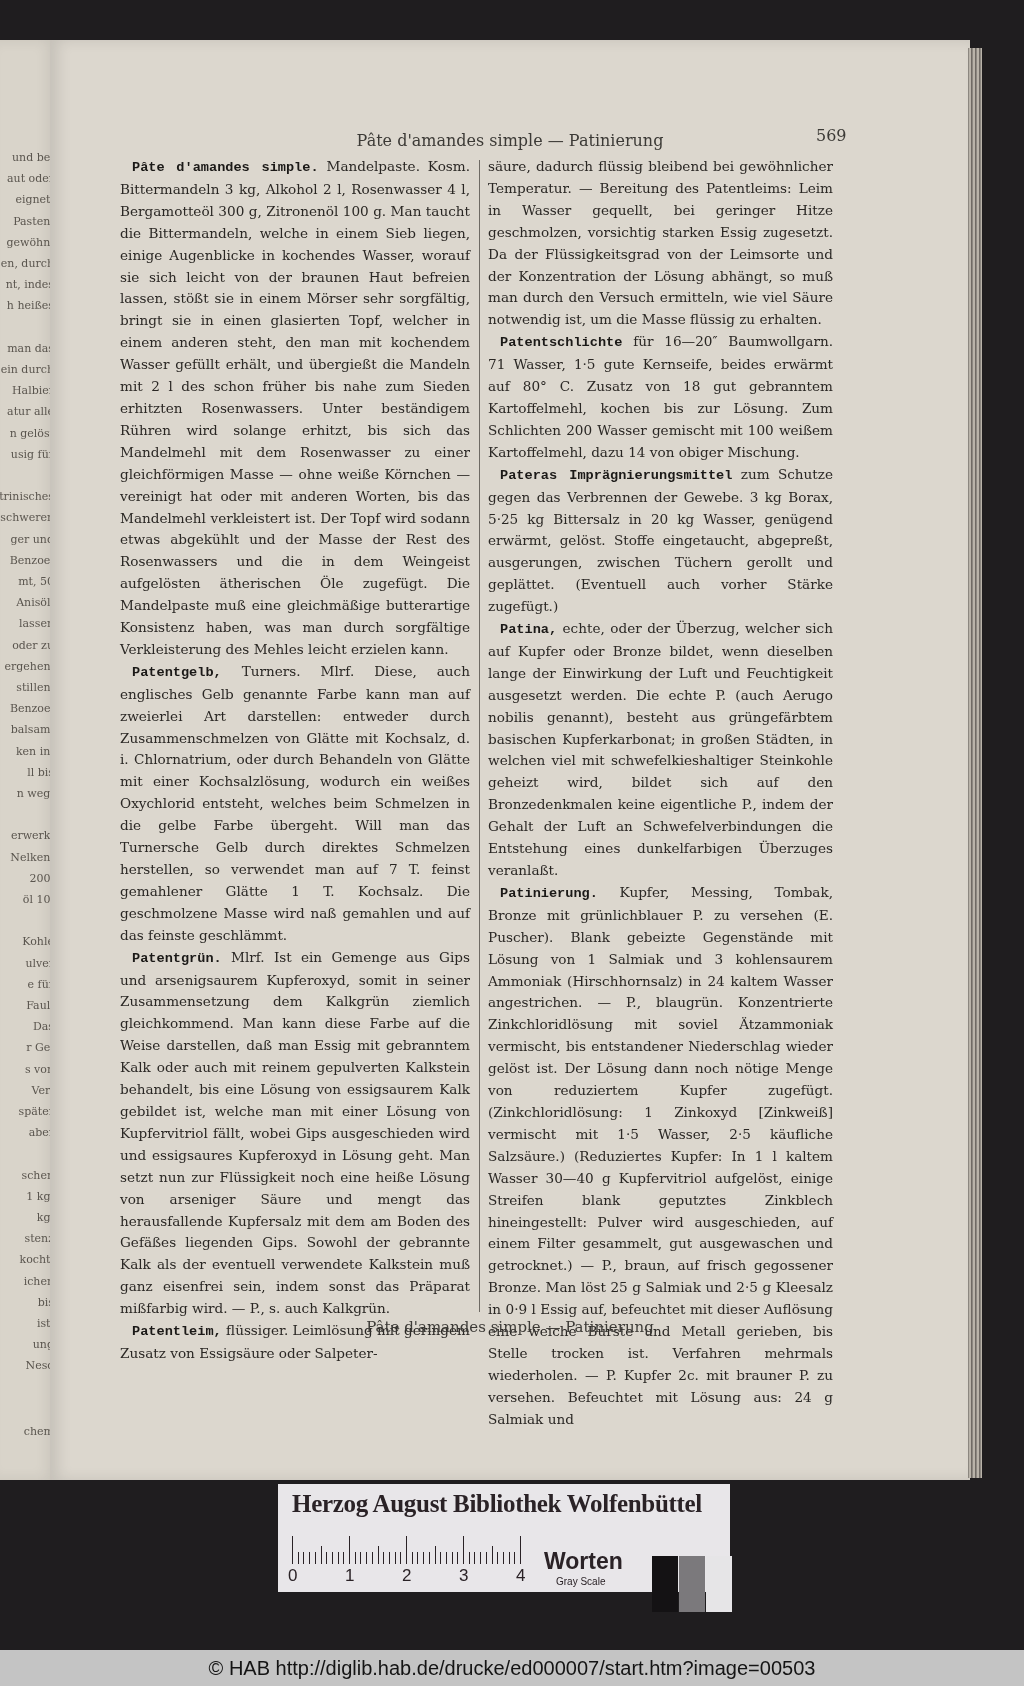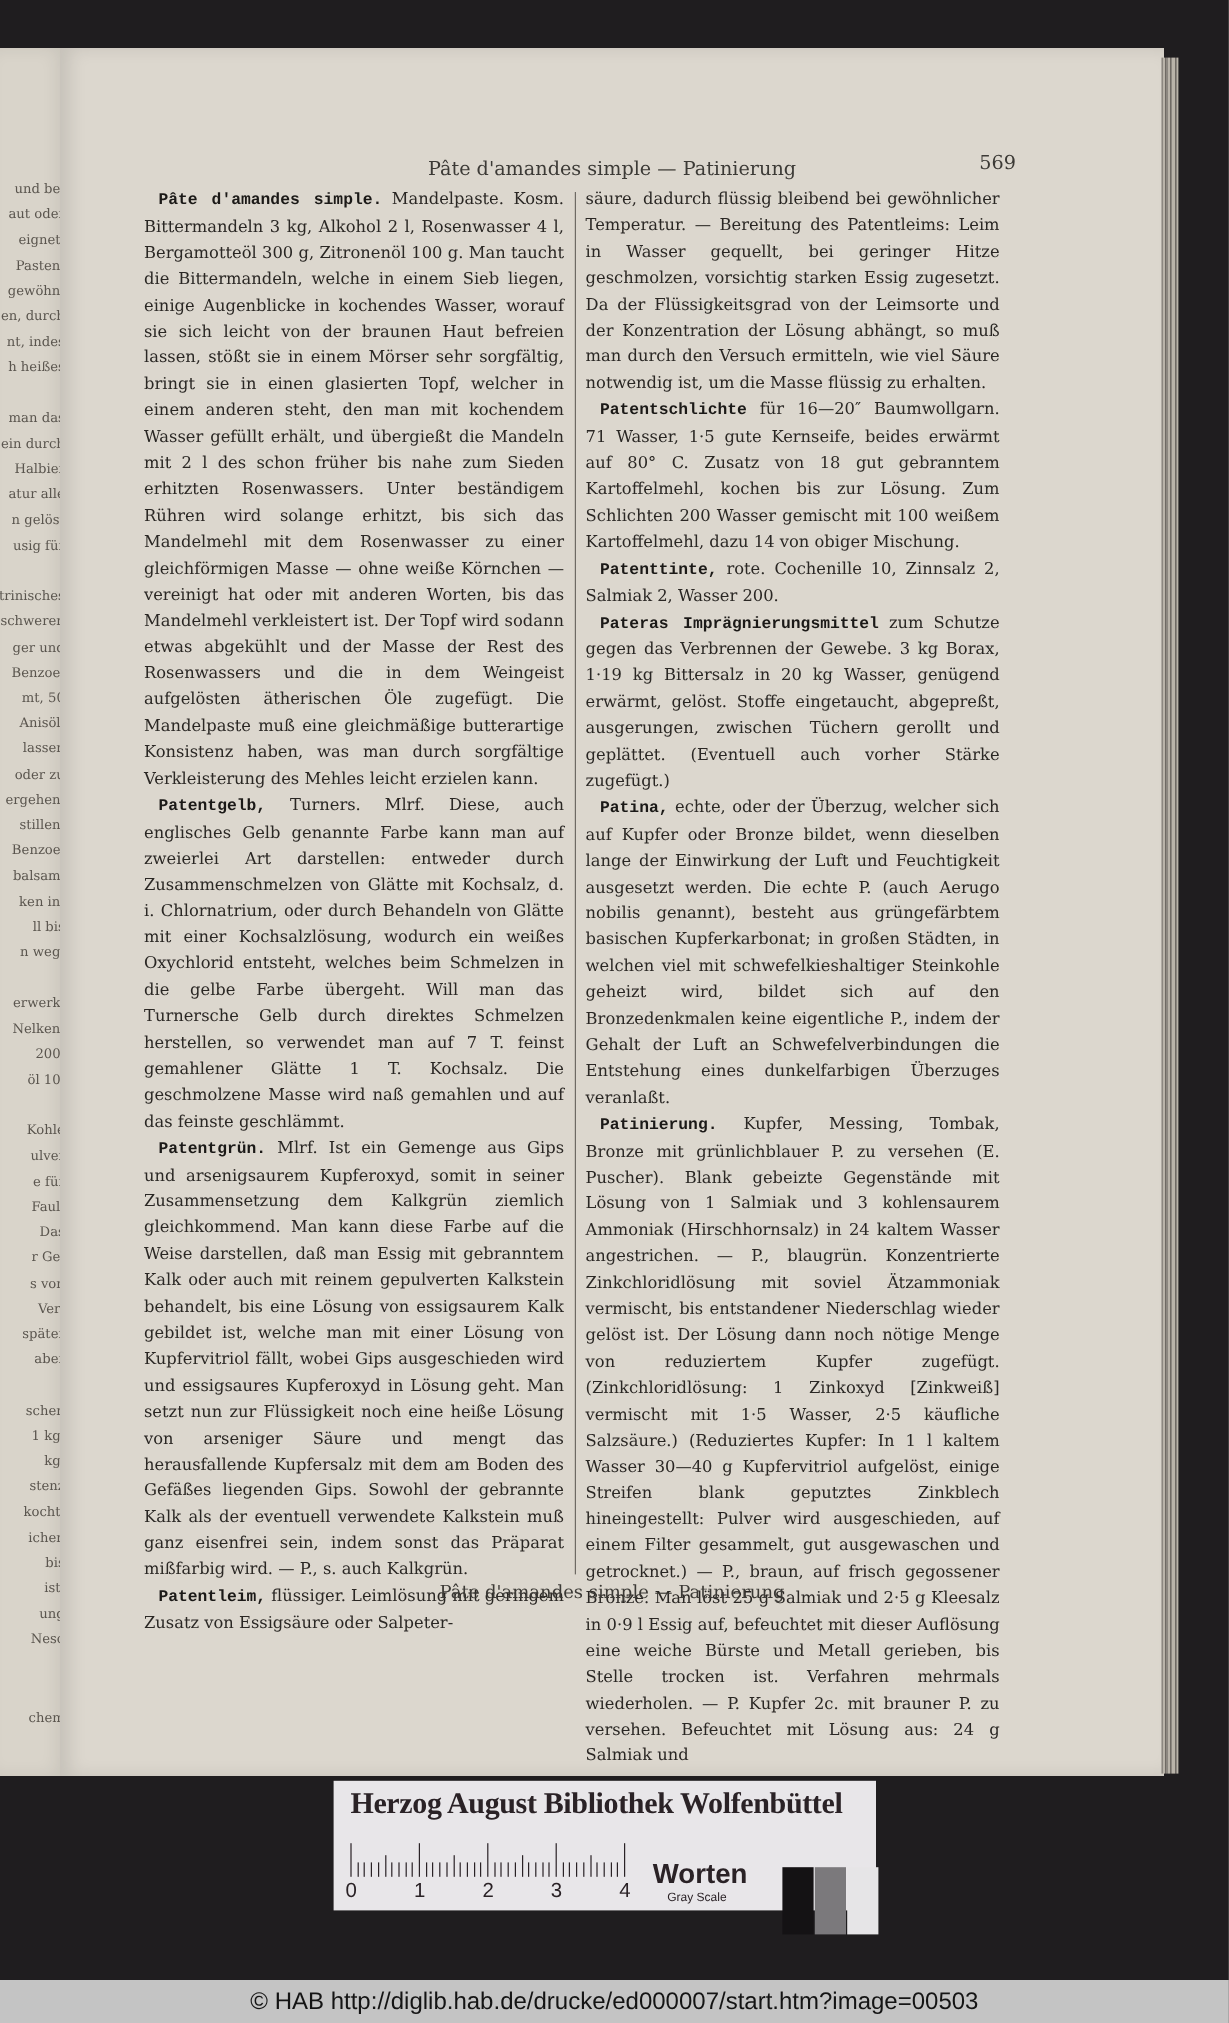--- a/index.html
+++ b/index.html
@@ -100,22 +100,21 @@
   <div class="col left" id="leftCol">
       <p class="entry"><span class="hw">Pâte d'amandes simple.</span><span> Mandelpaste. Kosm. Bittermandeln 3 kg, Alkohol 2 l, Rosenwasser 4 l, Bergamotteöl 300 g, Zitronenöl 100 g. Man taucht die Bittermandeln, welche in einem Sieb liegen, einige Augenblicke in kochendes Wasser, worauf sie sich leicht von der braunen Haut befreien lassen, stößt sie in einem Mörser sehr sorgfältig, bringt sie in einen glasierten Topf, welcher in einem anderen steht, den man mit kochendem Wasser gefüllt erhält, und übergießt die Mandeln mit 2 l des schon früher bis nahe zum Sieden erhitzten Rosenwassers. Unter beständigem Rühren wird solange erhitzt, bis sich das Mandelmehl mit dem Rosenwasser zu einer gleichförmigen Masse — ohne weiße Körnchen — vereinigt hat oder mit anderen Worten, bis das Mandelmehl verkleistert ist. Der Topf wird sodann etwas abgekühlt und der Masse der Rest des Rosenwassers und die in dem Weingeist aufgelösten ätherischen Öle zugefügt. Die Mandelpaste muß eine gleichmäßige butterartige Konsistenz haben, was man durch sorgfältige Verkleisterung des Mehles leicht erzielen kann.</span></p>
       <p class="entry"><span class="hw">Patentgelb,</span><span> Turners. Mlrf. Diese, auch englisches Gelb genannte Farbe kann man auf zweierlei Art darstellen: entweder durch Zusammenschmelzen von Glätte mit Kochsalz, d. i. Chlornatrium, oder durch Behandeln von Glätte mit einer Kochsalzlösung, wodurch ein weißes Oxychlorid entsteht, welches beim Schmelzen in die gelbe Farbe übergeht. Will man das Turnersche Gelb durch direktes Schmelzen herstellen, so verwendet man auf 7 T. feinst gemahlener Glätte 1 T. Kochsalz. Die geschmolzene Masse wird naß gemahlen und auf das feinste geschlämmt.</span></p>
       <p class="entry"><span class="hw">Patentgrün.</span><span> Mlrf. Ist ein Gemenge aus Gips und arsenigsaurem Kupferoxyd, somit in seiner Zusammensetzung dem Kalkgrün ziemlich gleichkommend. Man kann diese Farbe auf die Weise darstellen, daß man Essig mit gebranntem Kalk oder auch mit reinem gepulverten Kalkstein behandelt, bis eine Lösung von essigsaurem Kalk gebildet ist, welche man mit einer Lösung von Kupfervitriol fällt, wobei Gips ausgeschieden wird und essigsaures Kupferoxyd in Lösung geht. Man setzt nun zur Flüssigkeit noch eine heiße Lösung von arseniger Säure und mengt das herausfallende Kupfersalz mit dem am Boden des Gefäßes liegenden Gips. Sowohl der gebrannte Kalk als der eventuell verwendete Kalkstein muß ganz eisenfrei sein, indem sonst das Präparat mißfarbig wird. — P., s. auch Kalkgrün.</span></p>
       <p class="entry"><span class="hw">Patentleim,</span><span> flüssiger. Leimlösung mit geringem Zusatz von Essigsäure oder Salpeter-</span></p>
     </div>
   <div class="col-rule"></div>
   <div class="col right" id="rightCol">
       <p class="entry cont"><span>säure, dadurch flüssig bleibend bei gewöhnlicher Temperatur. — Bereitung des Patentleims: Leim in Wasser gequellt, bei geringer Hitze geschmolzen, vorsichtig starken Essig zugesetzt. Da der Flüssigkeitsgrad von der Leimsorte und der Konzentration der Lösung abhängt, so muß man durch den Versuch ermitteln, wie viel Säure notwendig ist, um die Masse flüssig zu erhalten.</span></p>
       <p class="entry"><span class="hw">Patentschlichte</span><span> für 16—20″ Baumwollgarn. 71 Wasser, 1·5 gute Kernseife, beides erwärmt auf 80° C. Zusatz von 18 gut gebranntem Kartoffelmehl, kochen bis zur Lösung. Zum Schlichten 200 Wasser gemischt mit 100 weißem Kartoffelmehl, dazu 14 von obiger Mischung.</span></p>
-      <p class="entry"><span class="hw">Patenttinte,</span><span> rote. Cochenille 10, Zinnsalz 2, Salmiak 2, Wasser 200.</span></p>
-      <p class="entry"><span class="hw">Pateras Imprägnierungsmittel</span><span> zum Schutze gegen das Verbrennen der Gewebe. 3 kg Borax, 1·19 kg Bittersalz in 20 kg Wasser, genügend erwärmt, gelöst. Stoffe eingetaucht, abgepreßt, ausgerungen, zwischen Tüchern gerollt und geplättet. (Eventuell auch vorher Stärke zugefügt.)</span></p>
+      <p class="entry"><span class="hw">Pateras Imprägnierungsmittel</span><span> zum Schutze gegen das Verbrennen der Gewebe. 3 kg Borax, 5·25 kg Bittersalz in 20 kg Wasser, genügend erwärmt, gelöst. Stoffe eingetaucht, abgepreßt, ausgerungen, zwischen Tüchern gerollt und geplättet. (Eventuell auch vorher Stärke zugefügt.)</span></p>
       <p class="entry"><span class="hw">Patina,</span><span> echte, oder der Überzug, welcher sich auf Kupfer oder Bronze bildet, wenn dieselben lange der Einwirkung der Luft und Feuchtigkeit ausgesetzt werden. Die echte P. (auch Aerugo nobilis genannt), besteht aus grüngefärbtem basischen Kupferkarbonat; in großen Städten, in welchen viel mit schwefelkieshaltiger Steinkohle geheizt wird, bildet sich auf den Bronzedenkmalen keine eigentliche P., indem der Gehalt der Luft an Schwefelverbindungen die Entstehung eines dunkelfarbigen Überzuges veranlaßt.</span></p>
       <p class="entry"><span class="hw">Patinierung.</span><span> Kupfer, Messing, Tombak, Bronze mit grünlichblauer P. zu versehen (E. Puscher). Blank gebeizte Gegenstände mit Lösung von 1 Salmiak und 3 kohlensaurem Ammoniak (Hirschhornsalz) in 24 kaltem Wasser angestrichen. — P., blaugrün. Konzentrierte Zinkchloridlösung mit soviel Ätzammoniak vermischt, bis entstandener Niederschlag wieder gelöst ist. Der Lösung dann noch nötige Menge von reduziertem Kupfer zugefügt. (Zinkchloridlösung: 1 Zinkoxyd [Zinkweiß] vermischt mit 1·5 Wasser, 2·5 käufliche Salzsäure.) (Reduziertes Kupfer: In 1 l kaltem Wasser 30—40 g Kupfervitriol aufgelöst, einige Streifen blank geputztes Zinkblech hineingestellt: Pulver wird ausgeschieden, auf einem Filter gesammelt, gut ausgewaschen und getrocknet.) — P., braun, auf frisch gegossener Bronze. Man löst 25 g Salmiak und 2·5 g Kleesalz in 0·9 l Essig auf, befeuchtet mit dieser Auflösung eine weiche Bürste und Metall gerieben, bis Stelle trocken ist. Verfahren mehrmals wiederholen. — P. Kupfer 2c. mit brauner P. zu versehen. Befeuchtet mit Lösung aus: 24 g Salmiak und</span></p>
     </div>
 
   <div class="running-foot">Pâte d'amandes simple — Patinierung</div>
 </div>
 
 <div class="page-edge"></div>
 
 <div class="card">

